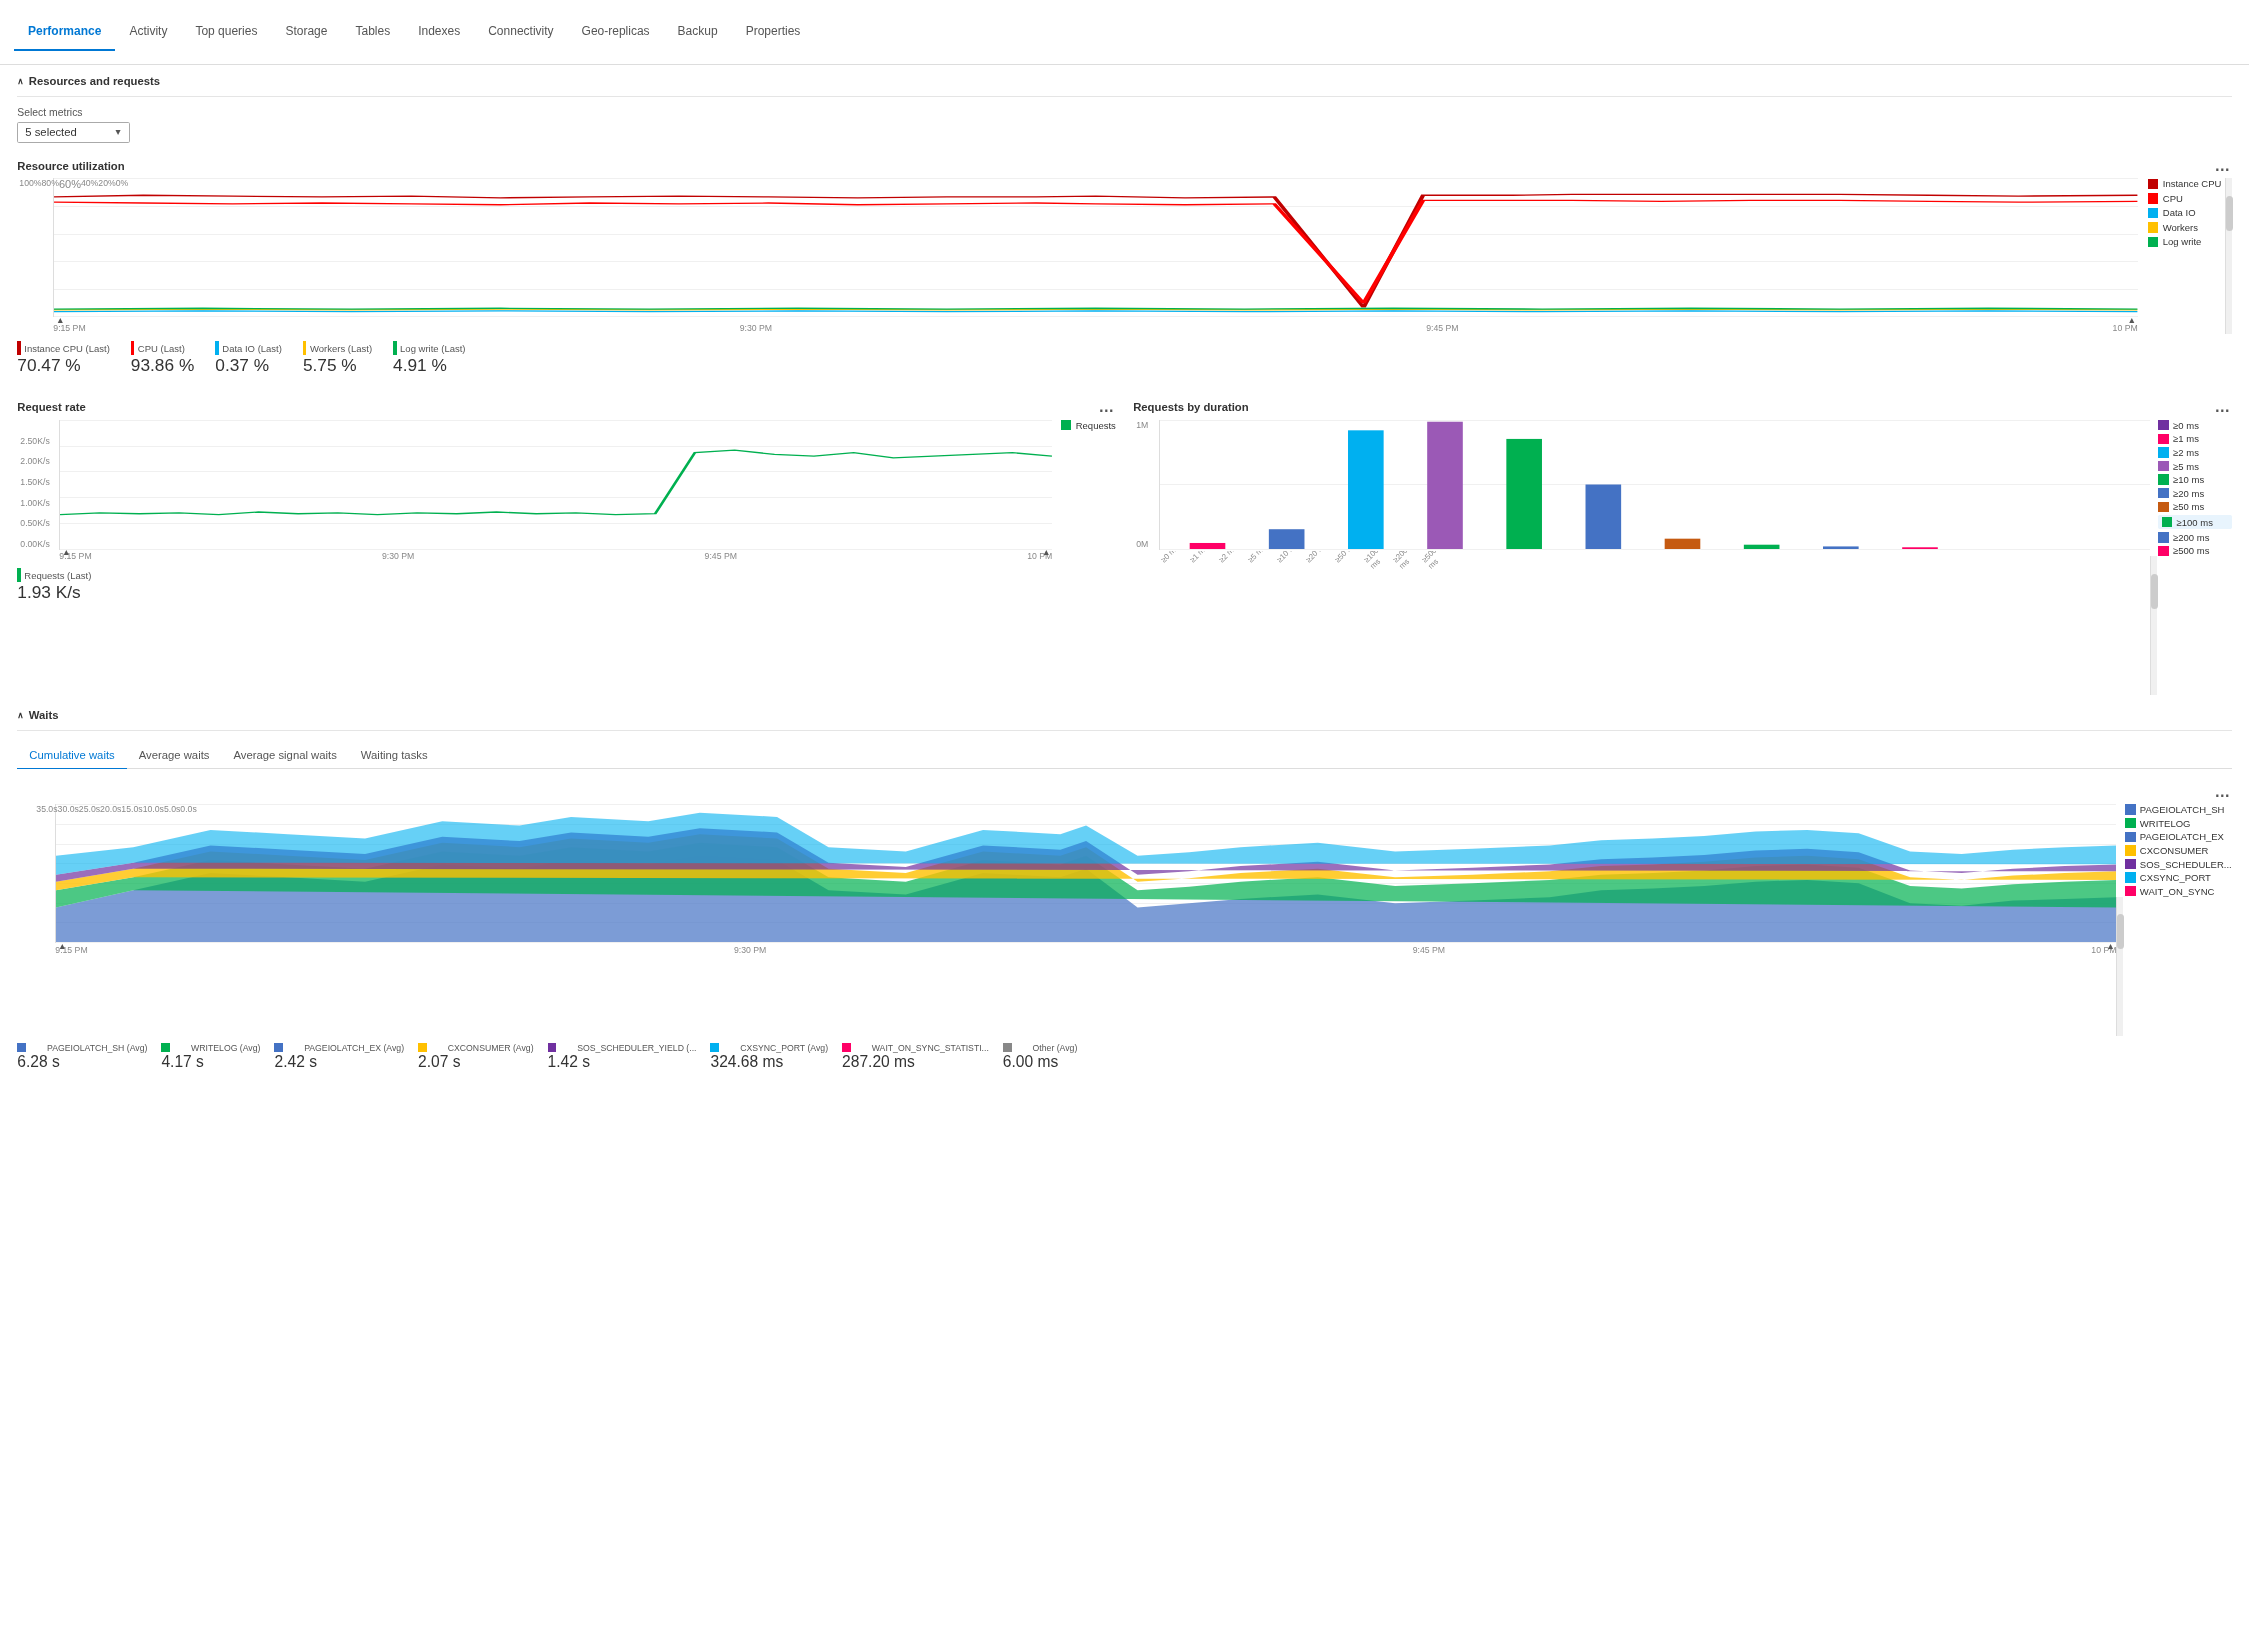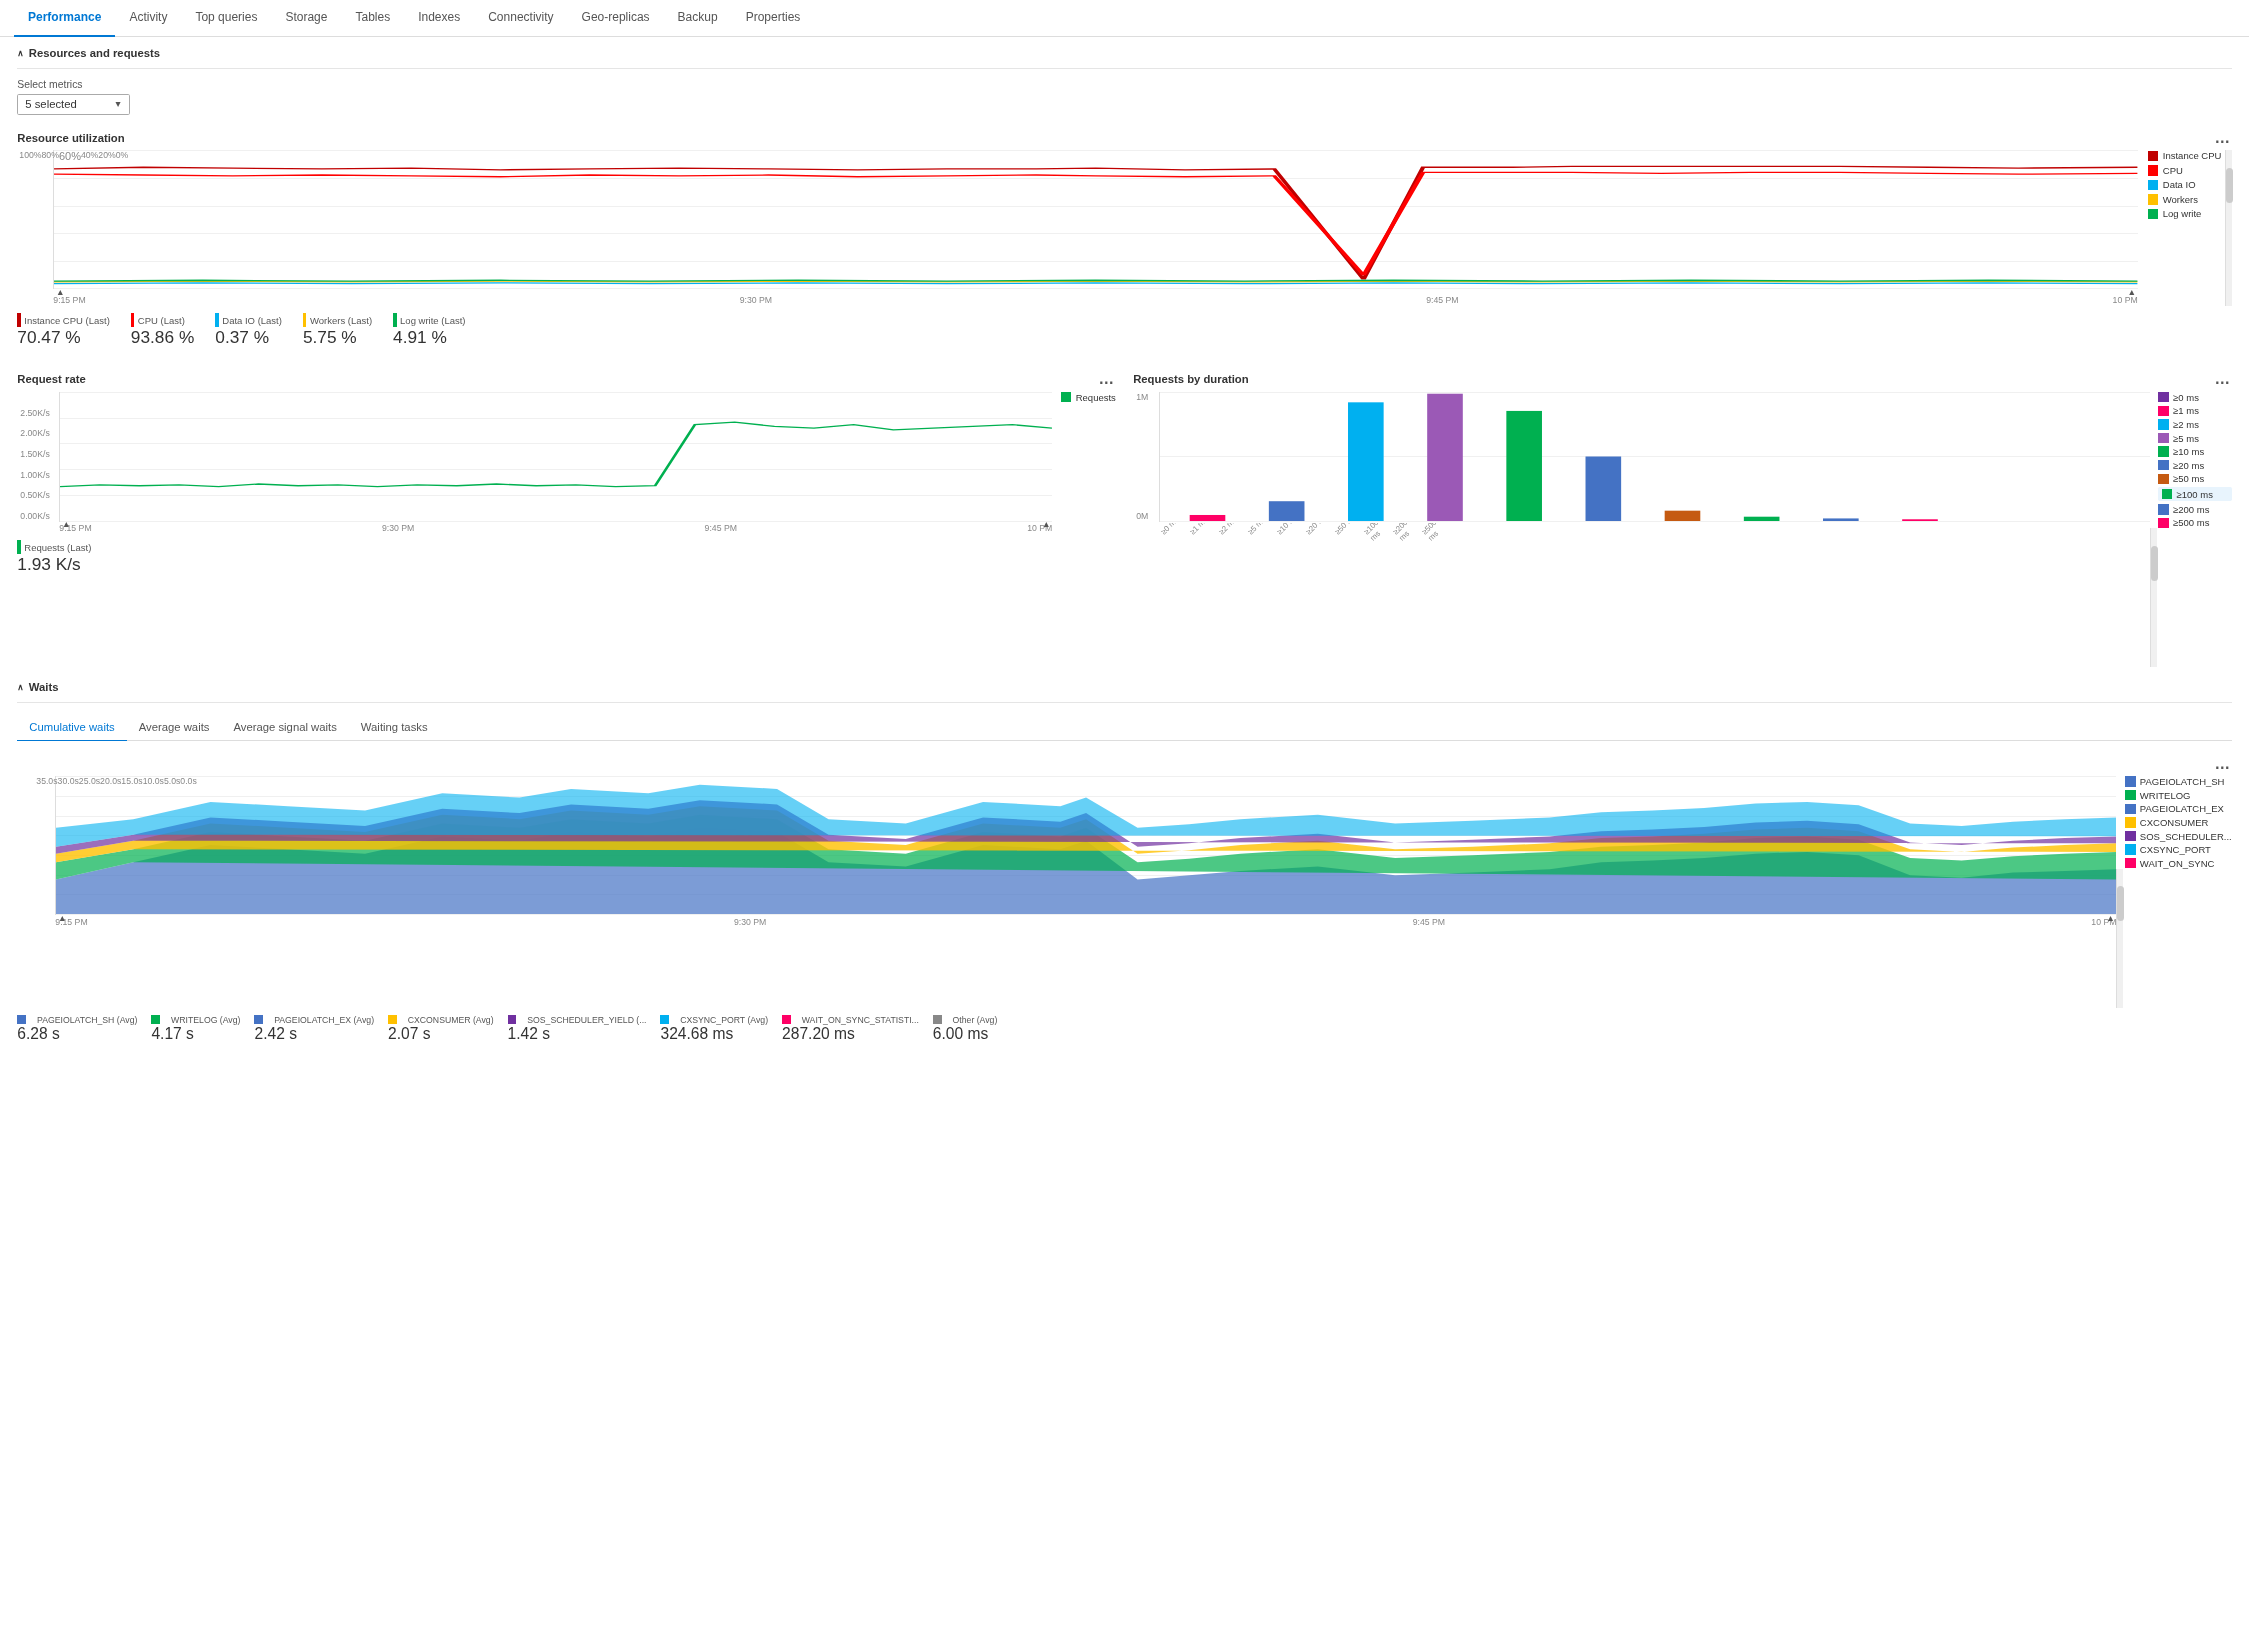--- a/index.html
+++ b/index.html
@@ -1,19 +1,19 @@
 <!DOCTYPE html>
 <html style="font-size:14px"><head>
   <meta charset="utf-8">
   <style>
     * { box-sizing: border-box; margin: 0; padding: 0; }
     body { font-family: 'Segoe UI', Arial, sans-serif; font-size: 11.3px; color: #333; background: #fff; overflow-x: hidden; }
     
     
-    .nav-tabs { display: flex; border-bottom: 0.9px solid #ddd; padding: 0 14px; background: #fff; }
+    .nav-tabs { display: flex; border-bottom: 0.9px solid #ddd; padding: 14px 14px; background: #fff; }
     .nav-tab { padding: 10.4px 14px; cursor: pointer; font-size: 12px; color: #555; border-bottom: 2.6px solid transparent; margin-bottom: -0.9px; white-space: nowrap; }
     .nav-tab.active { color: #0078d4; border-bottom: 2.6px solid #0078d4; font-weight: 600; }
 
     
     .main-content { padding: 10.4px 17.3px; }
     
     
     .section-header { display: flex; align-items: center; gap: 5.2px; font-size: 11.3px; font-weight: 600; color: #333; margin-bottom: 8.7px; cursor: pointer; }
     .section-header .chevron { font-size: 8.7px; }
 
@@ -63,21 +63,21 @@
     .waits-tab.active { color: #0078d4; border-bottom: 1.7px solid #0078d4; }
 
     
     .cum-chart-wrap { display: flex; gap: 0; }
     .cum-chart { flex: 1; position: relative; height: 139px; border-left: 0.9px solid #ddd; border-bottom: 0.9px solid #ddd; }
     .cum-legend { display: flex; flex-direction: column; gap: 2.6px; padding-left: 8.7px; min-width: 95px; }
 
     
     .wait-stats-row { display: flex; gap: 14px; margin-top: 7px; flex-wrap: wrap; }
     .wait-stat { display: flex; flex-direction: column; }
-    .wait-stat-label { display: flex; align-items: center; gap: 11px; font-size: 8.7px; color: #555; }
+    .wait-stat-label { display: flex; align-items: center; gap: 21px; font-size: 8.7px; color: #555; }
     .wait-stat-color { width: 8.7px; height: 8.7px; flex-shrink: 0; }
     .wait-stat-value { font-size: 15.6px; font-weight: 300; color: #333; }
 
     
     .grid-line { position: absolute; left: 0; right: 0; border-top: 0.9px solid #f0f0f0; }
 
     
     .x-labels { display: flex; justify-content: space-between; padding: 1.7px 0; font-size: 8.7px; color: #888; margin-left: 0; }
 
     

